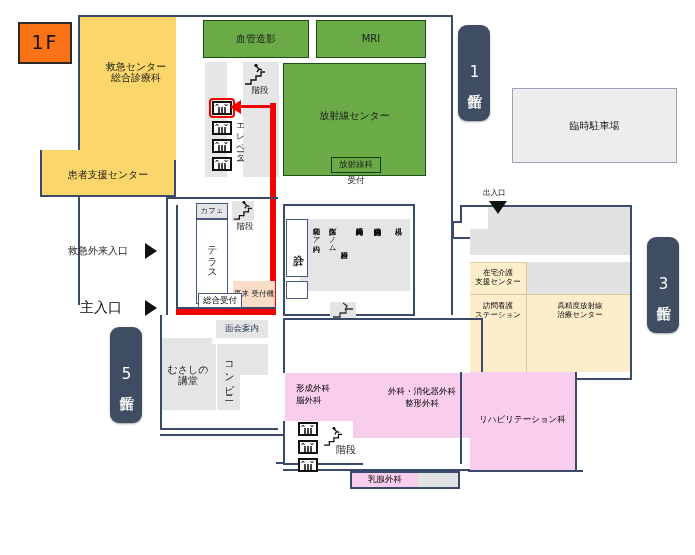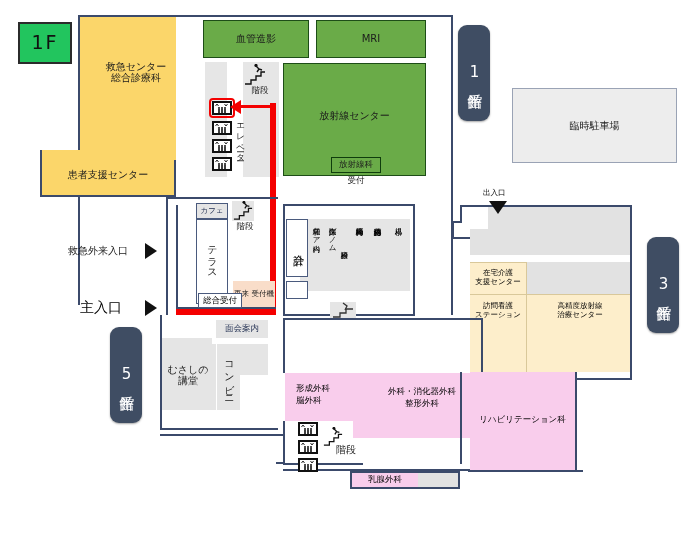--- a/index.html
+++ b/index.html
@@ -1,21 +1,21 @@
 <!DOCTYPE html>
 <html><head>
 <meta charset="utf-8">
 <style>
   html,body{margin:0;padding:0;background:#ffffff;}
   body{font-family:"DejaVu Sans","Liberation Sans",sans-serif;}
   #stage{position:relative;width:695px;height:555px;background:#ffffff;overflow:hidden;}
   .abs{position:absolute;box-sizing:border-box;}
   .ctr{display:flex;align-items:center;justify-content:center;text-align:center;line-height:1.15;}
   
-  .floor-badge{border:2px solid #2b2b2b;background:#22c55e;font-size:19px;letter-spacing:2px;color:#111;}
+  .floor-badge{border:2px solid #2b2b2b;background:#f97316;font-size:19px;letter-spacing:2px;color:#111;}
   
   .room-yellow{background:#fbd66a;}
   .room-green{background:#6aab48;color:#1d1d1d;}
   .room-blue{background:#e5e5e5;color:#1d2b4e;}
   .room-pink{background:#f9cdec;color:#1d1d1d;}
   .room-cream{background:#fdeecb;color:#1d1d1d;}
   .room-grey{background:#e2e2e2;color:#1d1d1d;}
   .room-lgrey{background:#ededed;color:#1d1d1d;}
   .room-white{background:#ffffff;}
   .room-peach{background:#f9ddc9;color:#1d1d1d;}

